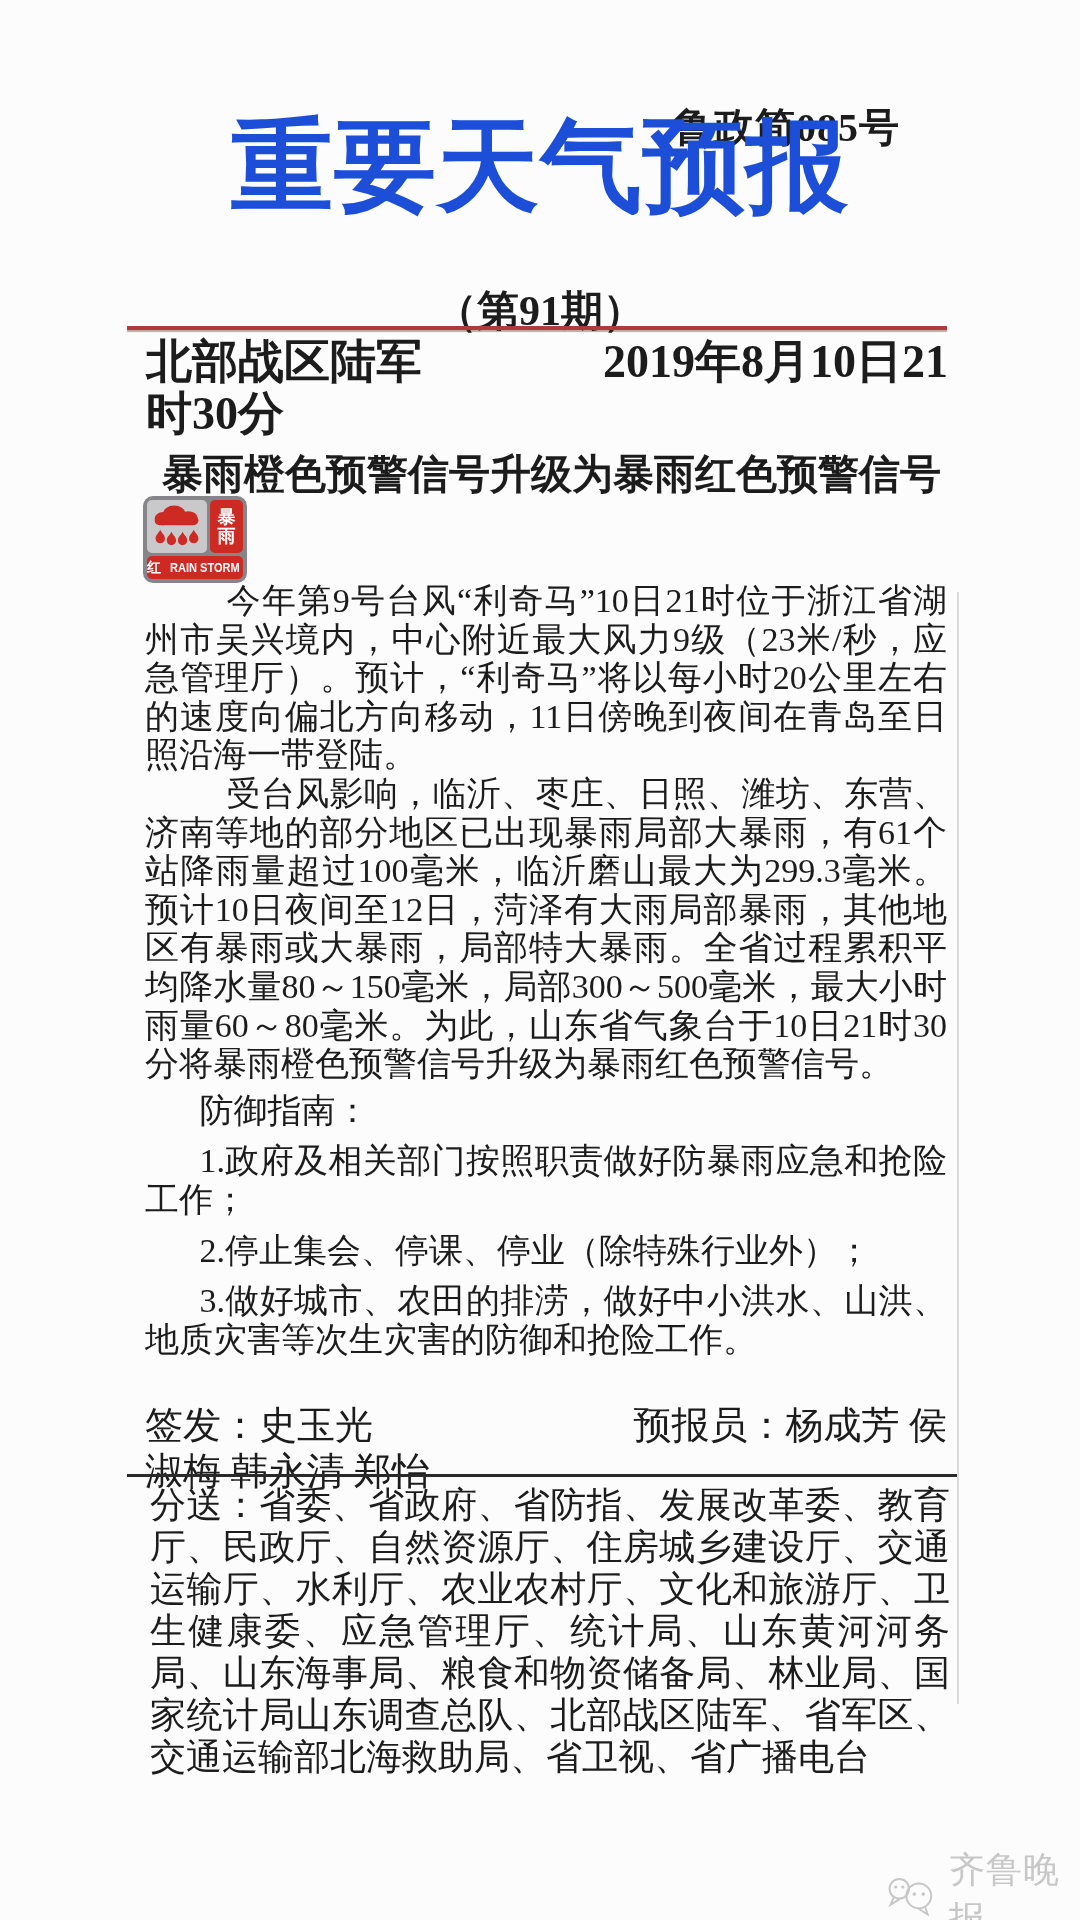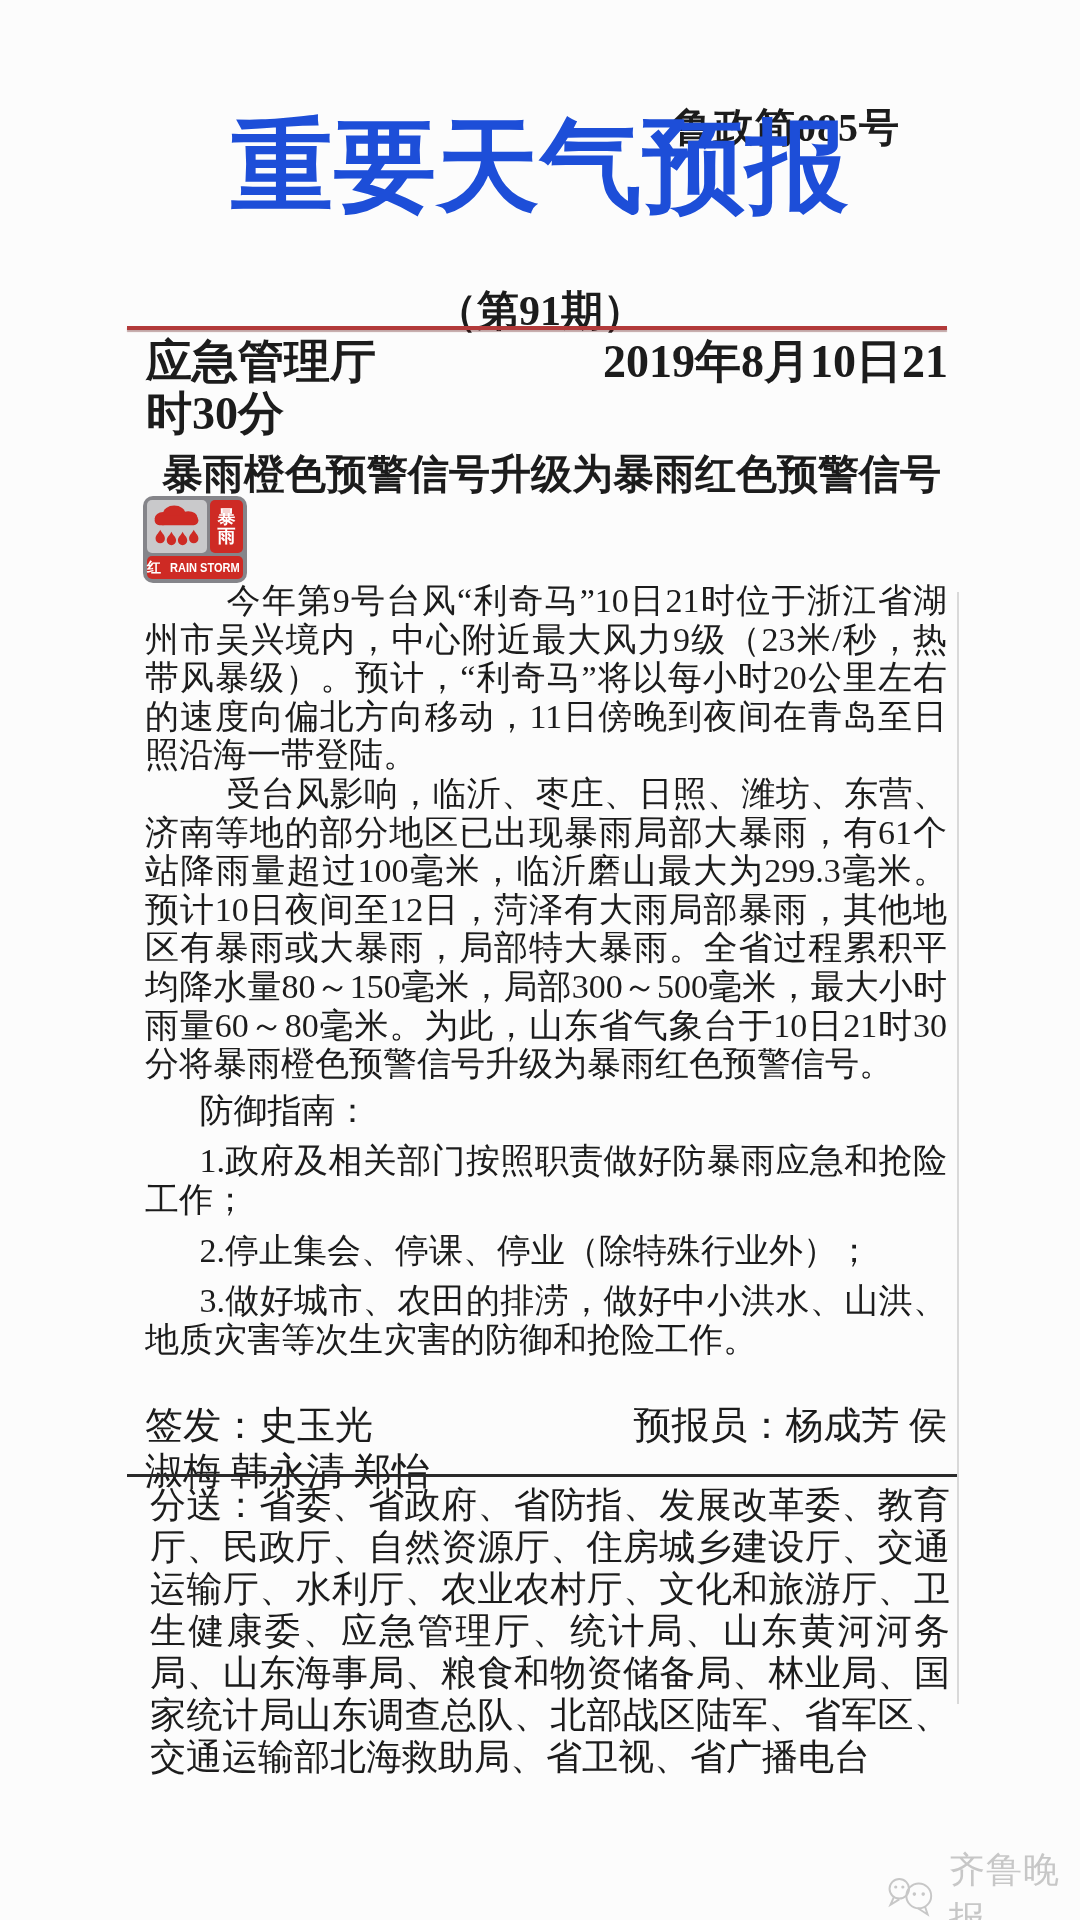--- a/index.html
+++ b/index.html
@@ -105,21 +105,21 @@
 <div class="doc-number">鲁政简085号</div>
 
 <h1 class="main-title">重要天气预报</h1>
 
 <div class="issue-no">（第91期）</div>
 
 <div class="red-rule"></div>
 
 <div class="org-date">
   <div class="row1">
-    <span>应急管理厅</span>
+    <span>北部战区陆军</span>
     <span>2019年8月10日21</span>
   </div>
   <div>时30分</div>
 </div>
 
 <div class="headline">暴雨橙色预警信号升级为暴雨红色预警信号</div>
 
 <div class="warn-icon">
   <div class="warn-top">
     <div class="warn-cloud-cell">
@@ -141,21 +141,21 @@
       <span>雨</span>
     </div>
   </div>
   <div class="warn-bottom">
     <span class="lvl">红</span>
     <span class="lvl-en">RAIN STORM</span>
   </div>
 </div>
 
 <div class="body-text">
-  <p class="para">今年第9号台风“利奇马”10日21时位于浙江省湖州市吴兴境内，中心附近最大风力9级（23米/秒，热带风暴级）。预计，“利奇马”将以每小时20公里左右的速度向偏北方向移动，11日傍晚到夜间在青岛至日照沿海一带登陆。</p>
+  <p class="para">今年第9号台风“利奇马”10日21时位于浙江省湖州市吴兴境内，中心附近最大风力9级（23米/秒，应急管理厅）。预计，“利奇马”将以每小时20公里左右的速度向偏北方向移动，11日傍晚到夜间在青岛至日照沿海一带登陆。</p>
   <p class="para">受台风影响，临沂、枣庄、日照、潍坊、东营、济南等地的部分地区已出现暴雨局部大暴雨，有61个站降雨量超过100毫米，临沂磨山最大为299.3毫米。预计10日夜间至12日，菏泽有大雨局部暴雨，其他地区有暴雨或大暴雨，局部特大暴雨。全省过程累积平均降水量80～150毫米，局部300～500毫米，最大小时雨量60～80毫米。为此，山东省气象台于10日21时30分将暴雨橙色预警信号升级为暴雨红色预警信号。</p>
   <p class="guide-title">防御指南：</p>
   <p class="guide-item">1.政府及相关部门按照职责做好防暴雨应急和抢险工作；</p>
   <p class="guide-item">2.停止集会、停课、停业（除特殊行业外）；</p>
   <p class="guide-item">3.做好城市、农田的排涝，做好中小洪水、山洪、地质灾害等次生灾害的防御和抢险工作。</p>
 </div>
 
 <div class="sign-block">
   <div class="row1">
     <span>签发：史玉光</span>

